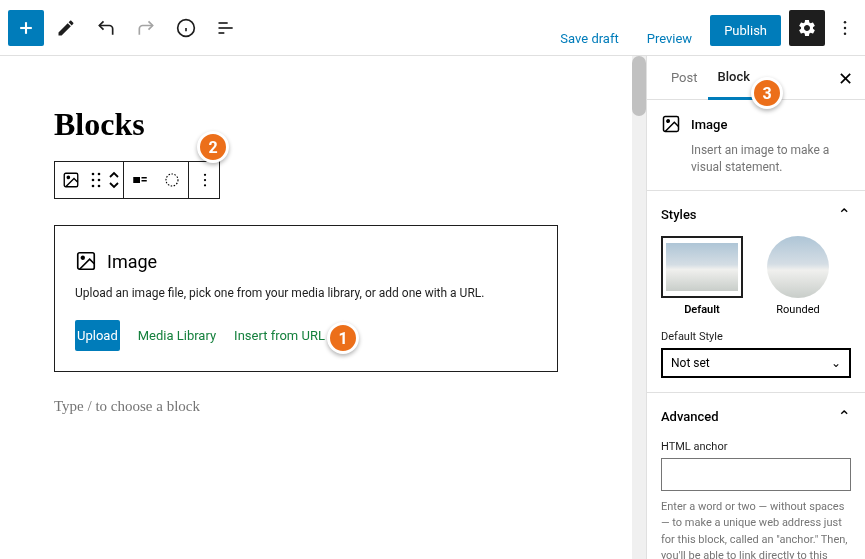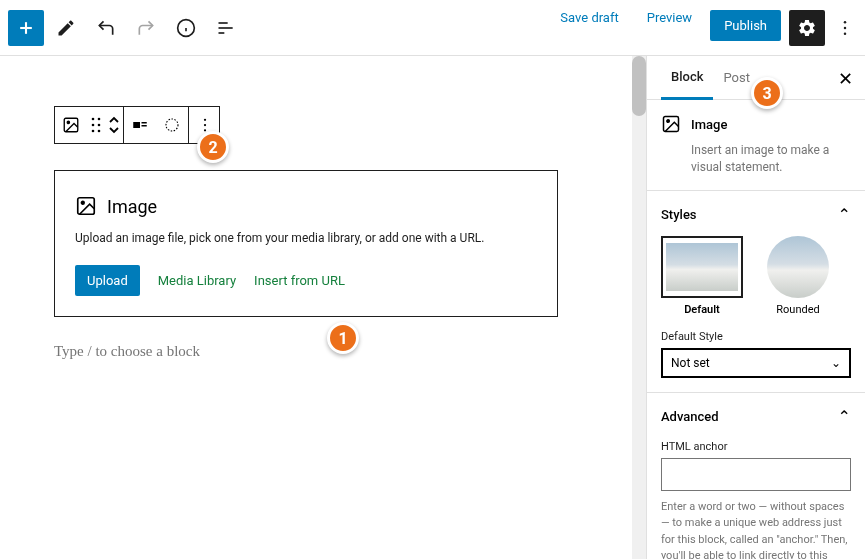--- a/index.html
+++ b/index.html
@@ -1,20 +1,20 @@
 <!DOCTYPE html>
 <html><head>
 <meta charset="utf-8">
 <style>
 * { box-sizing: border-box; margin: 0; padding: 0; font-family: -apple-system, BlinkMacSystemFont, "Segoe UI", Roboto, sans-serif; }
 body { width: 865px; height: 559px; background: #fff; position: relative; overflow: hidden; }
 
 .topbar { height: 56px; border-bottom: 1px solid #e0e0e0; display: flex; align-items: center; padding: 0 8px; justify-content: space-between; }
 .topbar-left { display: flex; align-items: center; gap: 4px; }
-.topbar-right { display: flex; align-items: flex-start; gap: 8px; }
+.topbar-right { display: flex; align-items: flex-end; gap: 8px; }
 .icon-btn { width: 36px; height: 36px; display: flex; align-items: center; justify-content: center; cursor: pointer; background: transparent; border: none; color: #1e1e1e; }
 .icon-btn.primary { background: #007cba; color: #fff; border-radius: 2px; }
 .icon-btn.dark { background: #1e1e1e; color: #fff; border-radius: 2px; }
 .link-btn { color: #007cba; font-size: 13px; padding: 0 10px; cursor: pointer; background: none; border: none; }
 .btn-primary { background: #007cba; color: #fff; border: none; padding: 8px 14px; font-size: 13px; border-radius: 2px; cursor: pointer; }
 
 .main-area { position: absolute; top: 56px; left: 0; right: 219px; bottom: 0; padding: 0; }
 .scrollbar-fake { position: absolute; top: 56px; right: 219px; width: 14px; height: calc(100% - 56px); background: #f0f0f0; }
 .scrollbar-thumb { width: 100%; height: 60px; background: #c1c1c1; border-radius: 7px; }
 
@@ -25,21 +25,21 @@
 .tb-group { display: flex; align-items: center; border-right: 1px solid #1e1e1e; }
 .tb-group:last-child { border-right: none; }
 .tb-item { width: 32px; height: 36px; display: flex; align-items: center; justify-content: center; cursor: pointer; }
 .tb-item.narrow { width: 18px; }
 
 .image-block { border: 1px solid #1e1e1e; padding: 24px 20px 20px 20px; width: 504px; }
 .image-block-head { display: flex; align-items: center; gap: 10px; margin-bottom: 14px; }
 .image-block-title { font-size: 18px; font-weight: 400; }
 .image-block-desc { font-size: 12px; color: #1e1e1e; margin-bottom: 20px; }
 .image-block-actions { display: flex; align-items: center; gap: 18px; }
-.upload-btn { background: #007cba; color: #fff; border: none; padding: 8px 12px; font-size: 13px; cursor: pointer; border-radius: 2px; }
+.upload-btn { background: #007cba; color: #fff; border: none; padding: 8px 2px; font-size: 13px; cursor: pointer; border-radius: 2px; }
 .action-link { color: #15803d; font-size: 13px; cursor: pointer; }
 
 .placeholder-text { margin-top: 26px; color: #757575; font-size: 15px; font-family: Georgia, serif; }
 
 .sidebar { position: absolute; top: 56px; right: 0; width: 219px; bottom: 0; border-left: 1px solid #e0e0e0; background: #fff; overflow-y: auto; font-size: 13px; }
 .sidebar-tabs { display: flex; align-items: center; border-bottom: 1px solid #e0e0e0; height: 44px; padding: 0 14px; position: relative; }
 .tab { padding: 0 10px; font-size: 13px; color: #757575; cursor: pointer; height: 100%; display: flex; align-items: center; }
 .tab.active { color: #1e1e1e; border-bottom: 3px solid #007cba; margin-bottom: -1px; font-weight: 500; }
 .close-btn { position: absolute; right: 12px; top: 12px; cursor: pointer; font-size: 18px; }
 
@@ -128,20 +128,21 @@
           <circle cx="12" cy="5" r="1.5"></circle>
           <circle cx="12" cy="12" r="1.5"></circle>
           <circle cx="12" cy="19" r="1.5"></circle>
         </svg>
     </button>
   </div>
 </div>
 
 <div class="main-area">
   <div class="editor-content">
+    <h1 class="page-title">Blocks</h1>
 
     <div class="block-toolbar">
       <div class="tb-group">
         <div class="tb-item">
           <svg width="18" height="18" viewBox="0 0 24 24" fill="none" stroke="currentColor" stroke-width="1.8">
               <rect x="3" y="3" width="18" height="18" rx="2"></rect>
               <circle cx="8.5" cy="8.5" r="1.5" fill="currentColor"></circle>
               <polyline points="21 15 16 10 5 21"></polyline>
             </svg>
         </div>
@@ -209,22 +210,22 @@
     <div class="placeholder-text">Type / to choose a block</div>
   </div>
 </div>
 
 <div class="scrollbar-fake">
     <div class="scrollbar-thumb"></div>
   </div>
 
 <div class="sidebar">
   <div class="sidebar-tabs">
+    <div class="tab">Post</div>
     <div class="tab active">Block</div>
-    <div class="tab">Post</div>
     <span class="close-btn">✕</span>
   </div>
 
   <div class="panel-section">
     <div class="block-info-head">
       <span>
         <svg width="20" height="20" viewBox="0 0 24 24" fill="none" stroke="currentColor" stroke-width="1.8">
             <rect x="3" y="3" width="18" height="18" rx="2"></rect>
             <circle cx="8.5" cy="8.5" r="1.5" fill="currentColor"></circle>
             <polyline points="21 15 16 10 5 21"></polyline>

